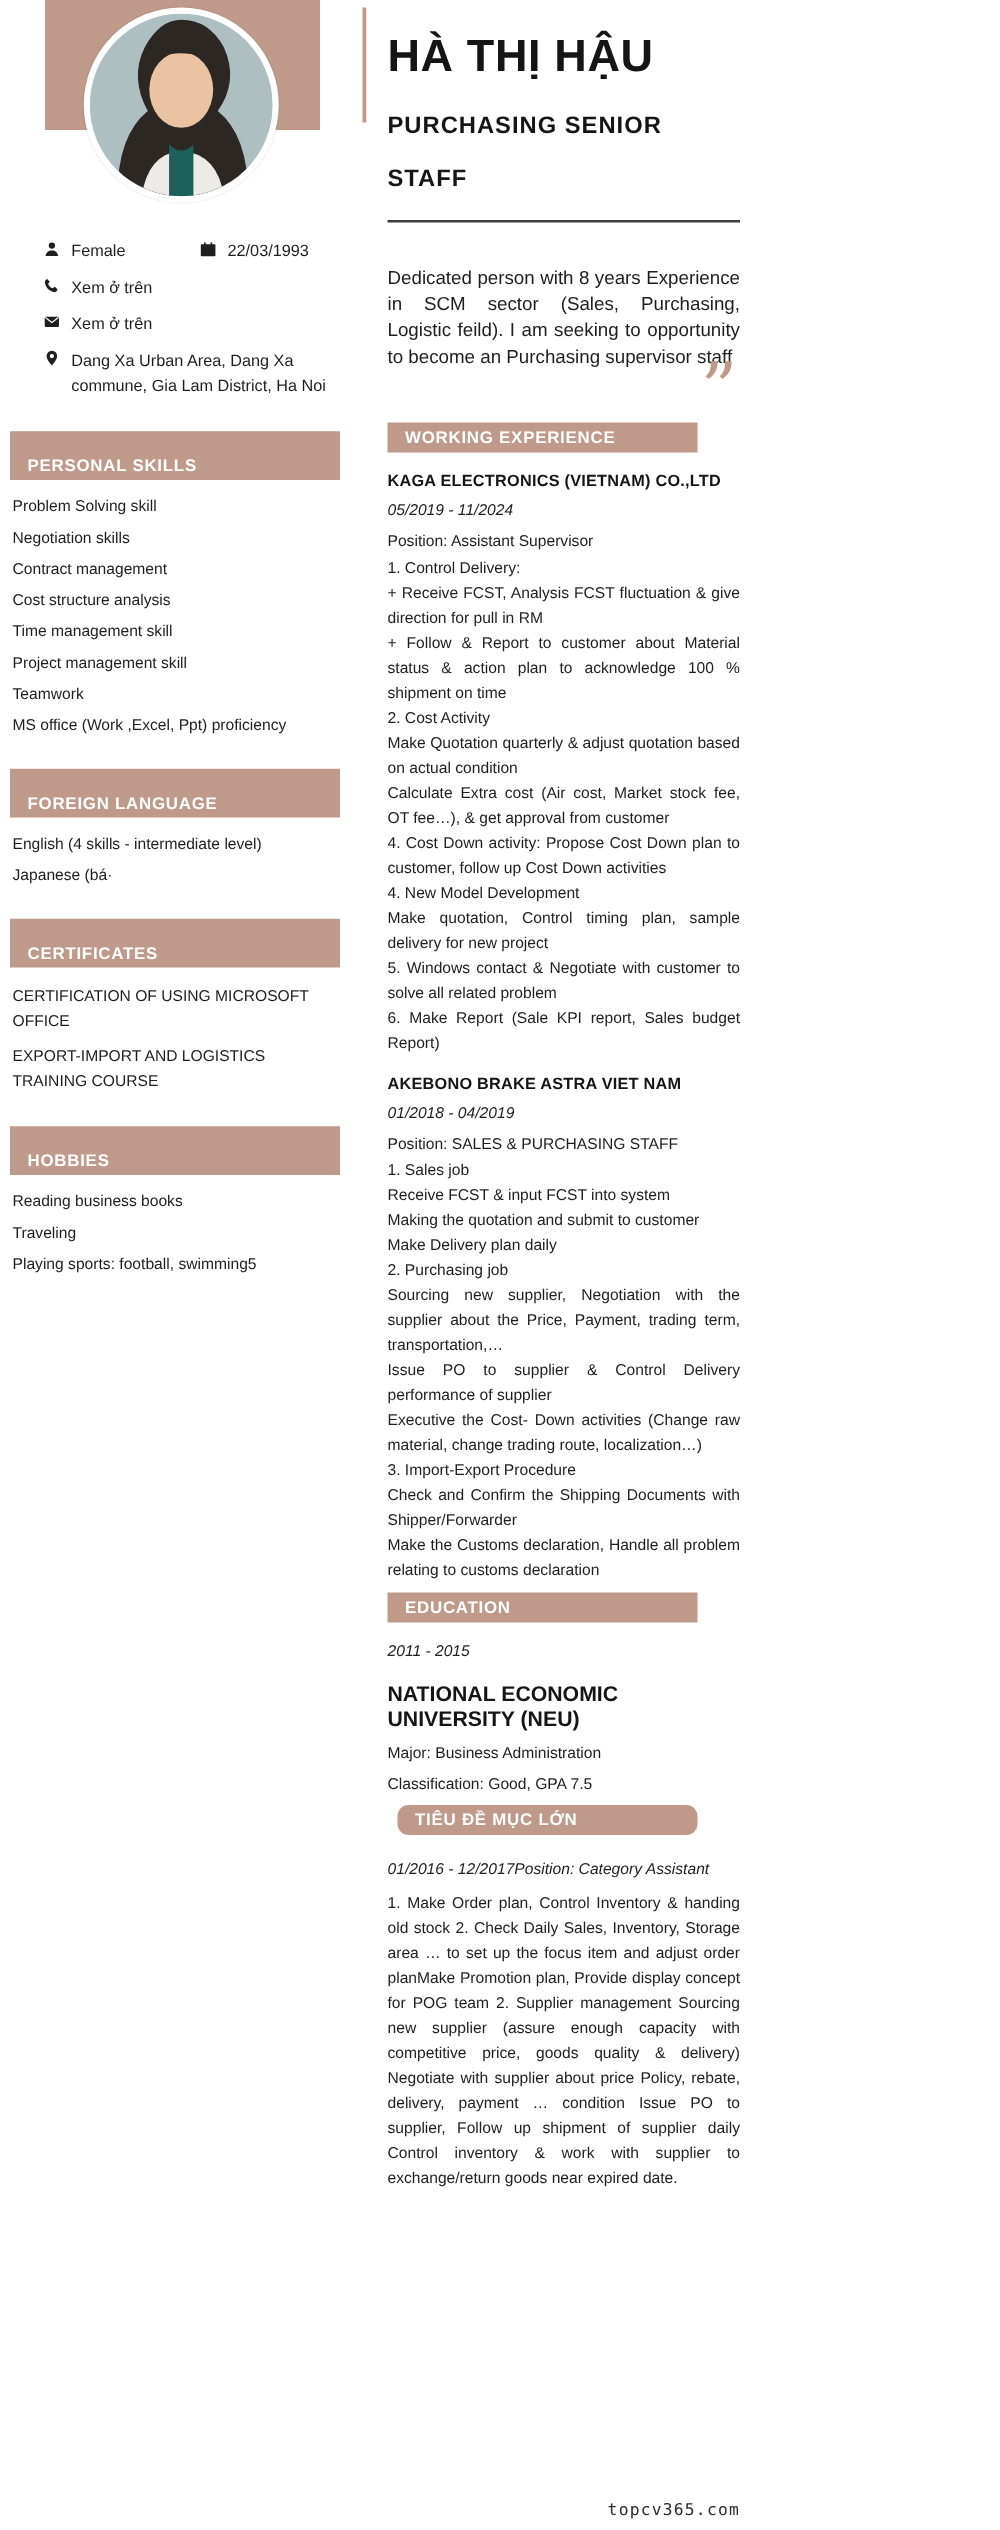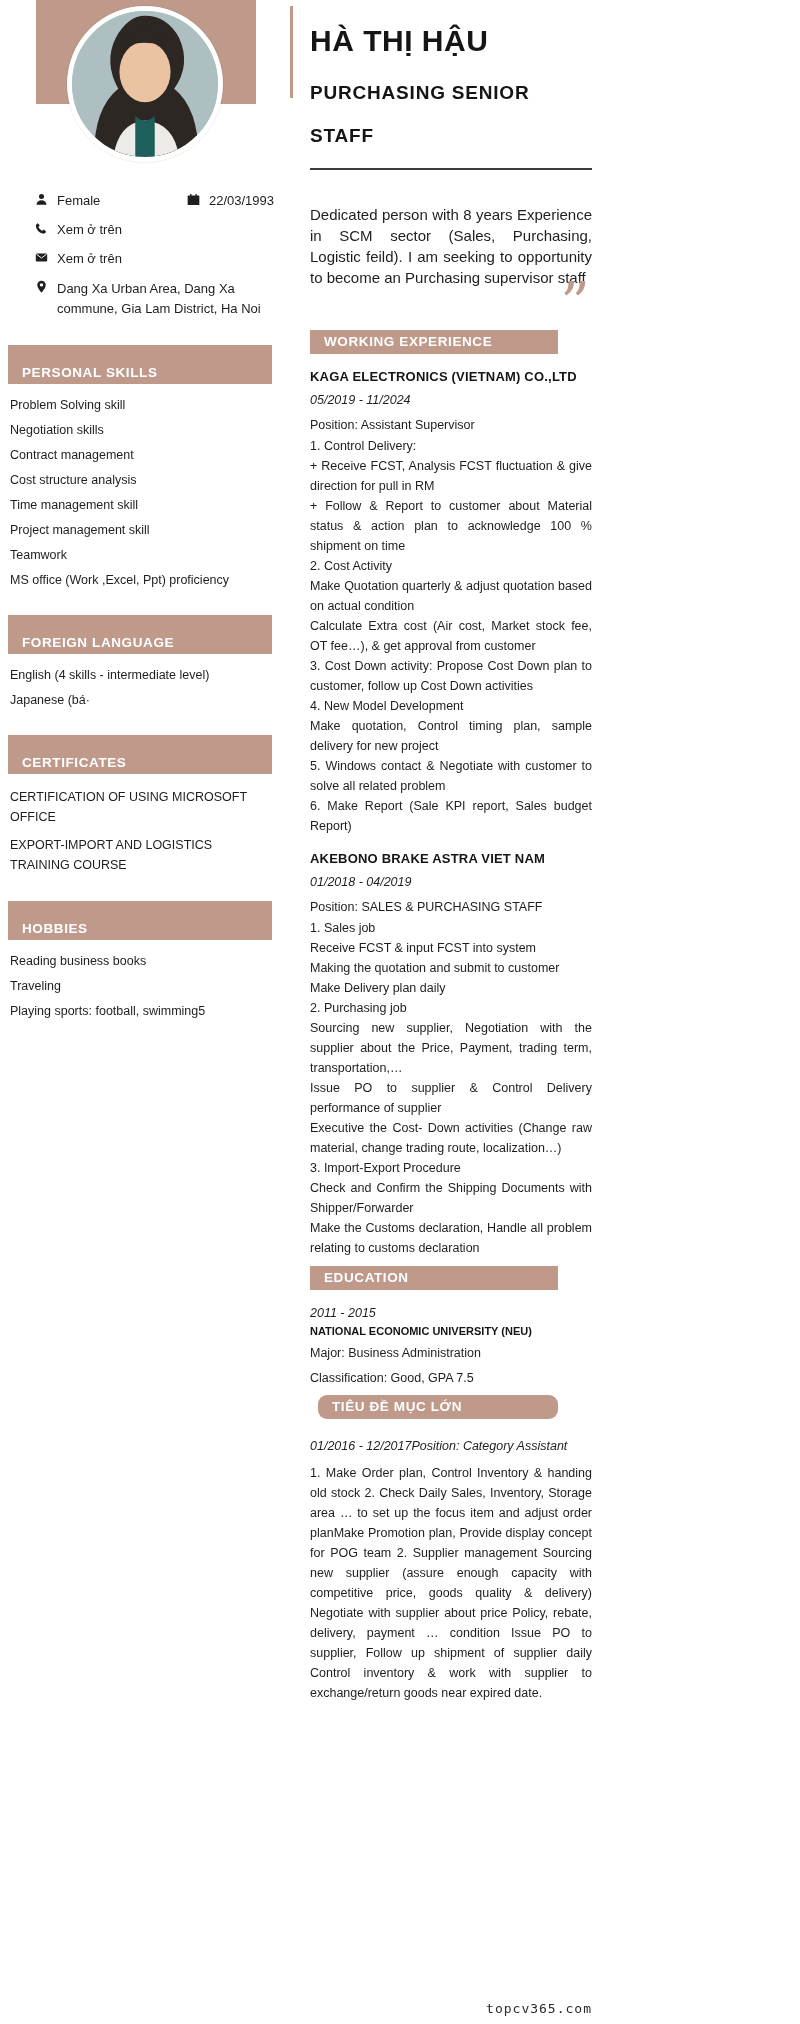--- a/index.html
+++ b/index.html
@@ -10,62 +10,62 @@
   
   .left { position:absolute; left:0; top:0; width:292px; }
   .photo-area { position:relative; height:168px; }
   .photo-bg { position:absolute; left:36px; top:0; width:220px; height:104px; background:var(--accent,#bf9a8b); }
   .photo-ring { position:absolute; left:67px; top:6px; width:156px; height:156px; border-radius:50%;
                 border:5px solid #ffffff; overflow:hidden; background:#b9c6c8; box-shadow:0 0 0 1px rgba(0,0,0,.05); }
   .photo-ring svg { display:block; width:100%; height:100%; }
 
   .contact { padding:24px 18px 0 35px; font-size:13px; }
   .c-row { display:flex; align-items:flex-start; margin-bottom:12px; }
-  .c-row.split { justify-content:space-between; }
+  .c-row.split { justify-content:flex-start; }
   .c-cell { display:flex; align-items:flex-start; }
   .c-cell.first { width:125px; }
   .c-ico { width:13px; height:13px; margin-right:9px; flex:0 0 13px; margin-top:1px; }
   .c-ico svg { display:block; width:13px; height:13px; fill:#1f1f1f; }
   .c-text { line-height:17px; }
   .addr { line-height:20px; }
 
   .l-sec { margin-top:26px; }
   .sec-bar { margin:0 20px 0 8px; background:var(--accent,#bf9a8b); color:#fff;
              font-size:13.5px; font-weight:bold; letter-spacing:.6px;
              padding:20px 0 4px 14px; }
   .sec-items { padding:13px 22px 0 10px; font-size:12.5px; }
   .sec-items .li-item { margin-bottom:8px; line-height:17px; }
   .sec-items.tall .li-item { line-height:20px; }
 
   
   .right { position:absolute; left:310px; top:0; width:282px; }
   .accent-line { position:absolute; left:290px; top:6px; width:3px; height:92px; background:var(--accent,#bf9a8b); }
 
-  .name { font-size:30px; font-weight:bold; letter-spacing:.5px; margin-top:24px; color:#151515; }
+  .name { font-size:36px; font-weight:bold; letter-spacing:.5px; margin-top:24px; color:#151515; }
   .job-title { font-size:19px; font-weight:bold; letter-spacing:.8px; line-height:2.25; margin-top:14px; max-width:255px; color:#151515; }
   .title-rule { border:none; border-top:2px solid #3c3c3c; margin-top:10px; width:100%; }
 
   .summary { margin-top:34px; font-size:15px; line-height:21px; text-align:justify; }
   .quote-mark { text-align:right; font-family:"DejaVu Serif", serif; font-size:58px; line-height:30px;
                 color:var(--accent,#bf9a8b); height:34px; padding-right:2px; }
 
   .r-bar { width:248px; background:var(--accent,#bf9a8b); color:#fff; font-size:13.5px; font-weight:bold;
            letter-spacing:.6px; padding:4px 0 5px 14px; margin-top:8px; }
   .r-bar.rounded { border-radius:9px; margin-left:8px; width:240px; }
 
   .job { margin-top:15px; font-size:12.5px; }
   .company { font-weight:bold; font-size:13px; letter-spacing:.2px; color:#151515; }
   .period { font-style:italic; margin-top:7px; line-height:18px; }
   .position { margin-top:7px; line-height:18px; }
   .job-lines { margin-top:2px; }
   .job-lines .exp-line { text-align:justify; line-height:20px; }
 
   .edu { margin-top:14px; font-size:12.5px; }
   .edu .period { margin-top:0; }
-  .edu .school { font-weight:bold; font-size:11px; margin-top:3px; color:#151515; }
+  .edu .school { font-weight:bold; font-size:17px; margin-top:16px; color:#151515; }
   .edu .line { margin-top:7px; line-height:18px; }
 
   .extra { margin-top:16px; font-size:12.5px; }
   .extra .period { font-style:italic;margin-top:18px; }
   .extra .body { margin-top:8px; text-align:justify; line-height:20px; }
 
   .footer { position:absolute; right:208px; bottom:8px; font-family:"DejaVu Sans Mono", monospace;
             font-size:13px; letter-spacing:1px; color:#2a2a2a; }
 </style>
 </head>
@@ -203,21 +203,21 @@
       <div class="company">KAGA ELECTRONICS (VIETNAM) CO.,LTD</div>
       <div class="period">05/2019 - 11/2024</div>
       <div class="position">Position: Assistant Supervisor</div>
       <div class="job-lines">
           <div class="exp-line">1. Control Delivery:</div>
           <div class="exp-line">+ Receive FCST, Analysis FCST fluctuation &amp; give direction for pull in RM</div>
           <div class="exp-line">+ Follow &amp; Report to customer about Material status &amp; action plan to acknowledge 100 % shipment on time</div>
           <div class="exp-line">2. Cost Activity</div>
           <div class="exp-line">Make Quotation quarterly &amp; adjust quotation based on actual condition</div>
           <div class="exp-line">Calculate Extra cost (Air cost, Market stock fee, OT fee…), &amp; get approval from customer</div>
-          <div class="exp-line">3. Cost Down activity: Propose Cost Down plan to customer, follow up Cost Down activities</div>
+          <div class="exp-line">4. Cost Down activity: Propose Cost Down plan to customer, follow up Cost Down activities</div>
           <div class="exp-line">4. New Model Development</div>
           <div class="exp-line">Make quotation, Control timing plan, sample delivery for new project</div>
           <div class="exp-line">5. Windows contact &amp; Negotiate with customer to solve all related problem</div>
           <div class="exp-line">6. Make Report (Sale KPI report, Sales budget Report)</div>
         </div>
     </div>
 
     <div class="job">
       <div class="company">AKEBONO BRAKE ASTRA VIET NAM</div>
       <div class="period">01/2018 - 04/2019</div>

